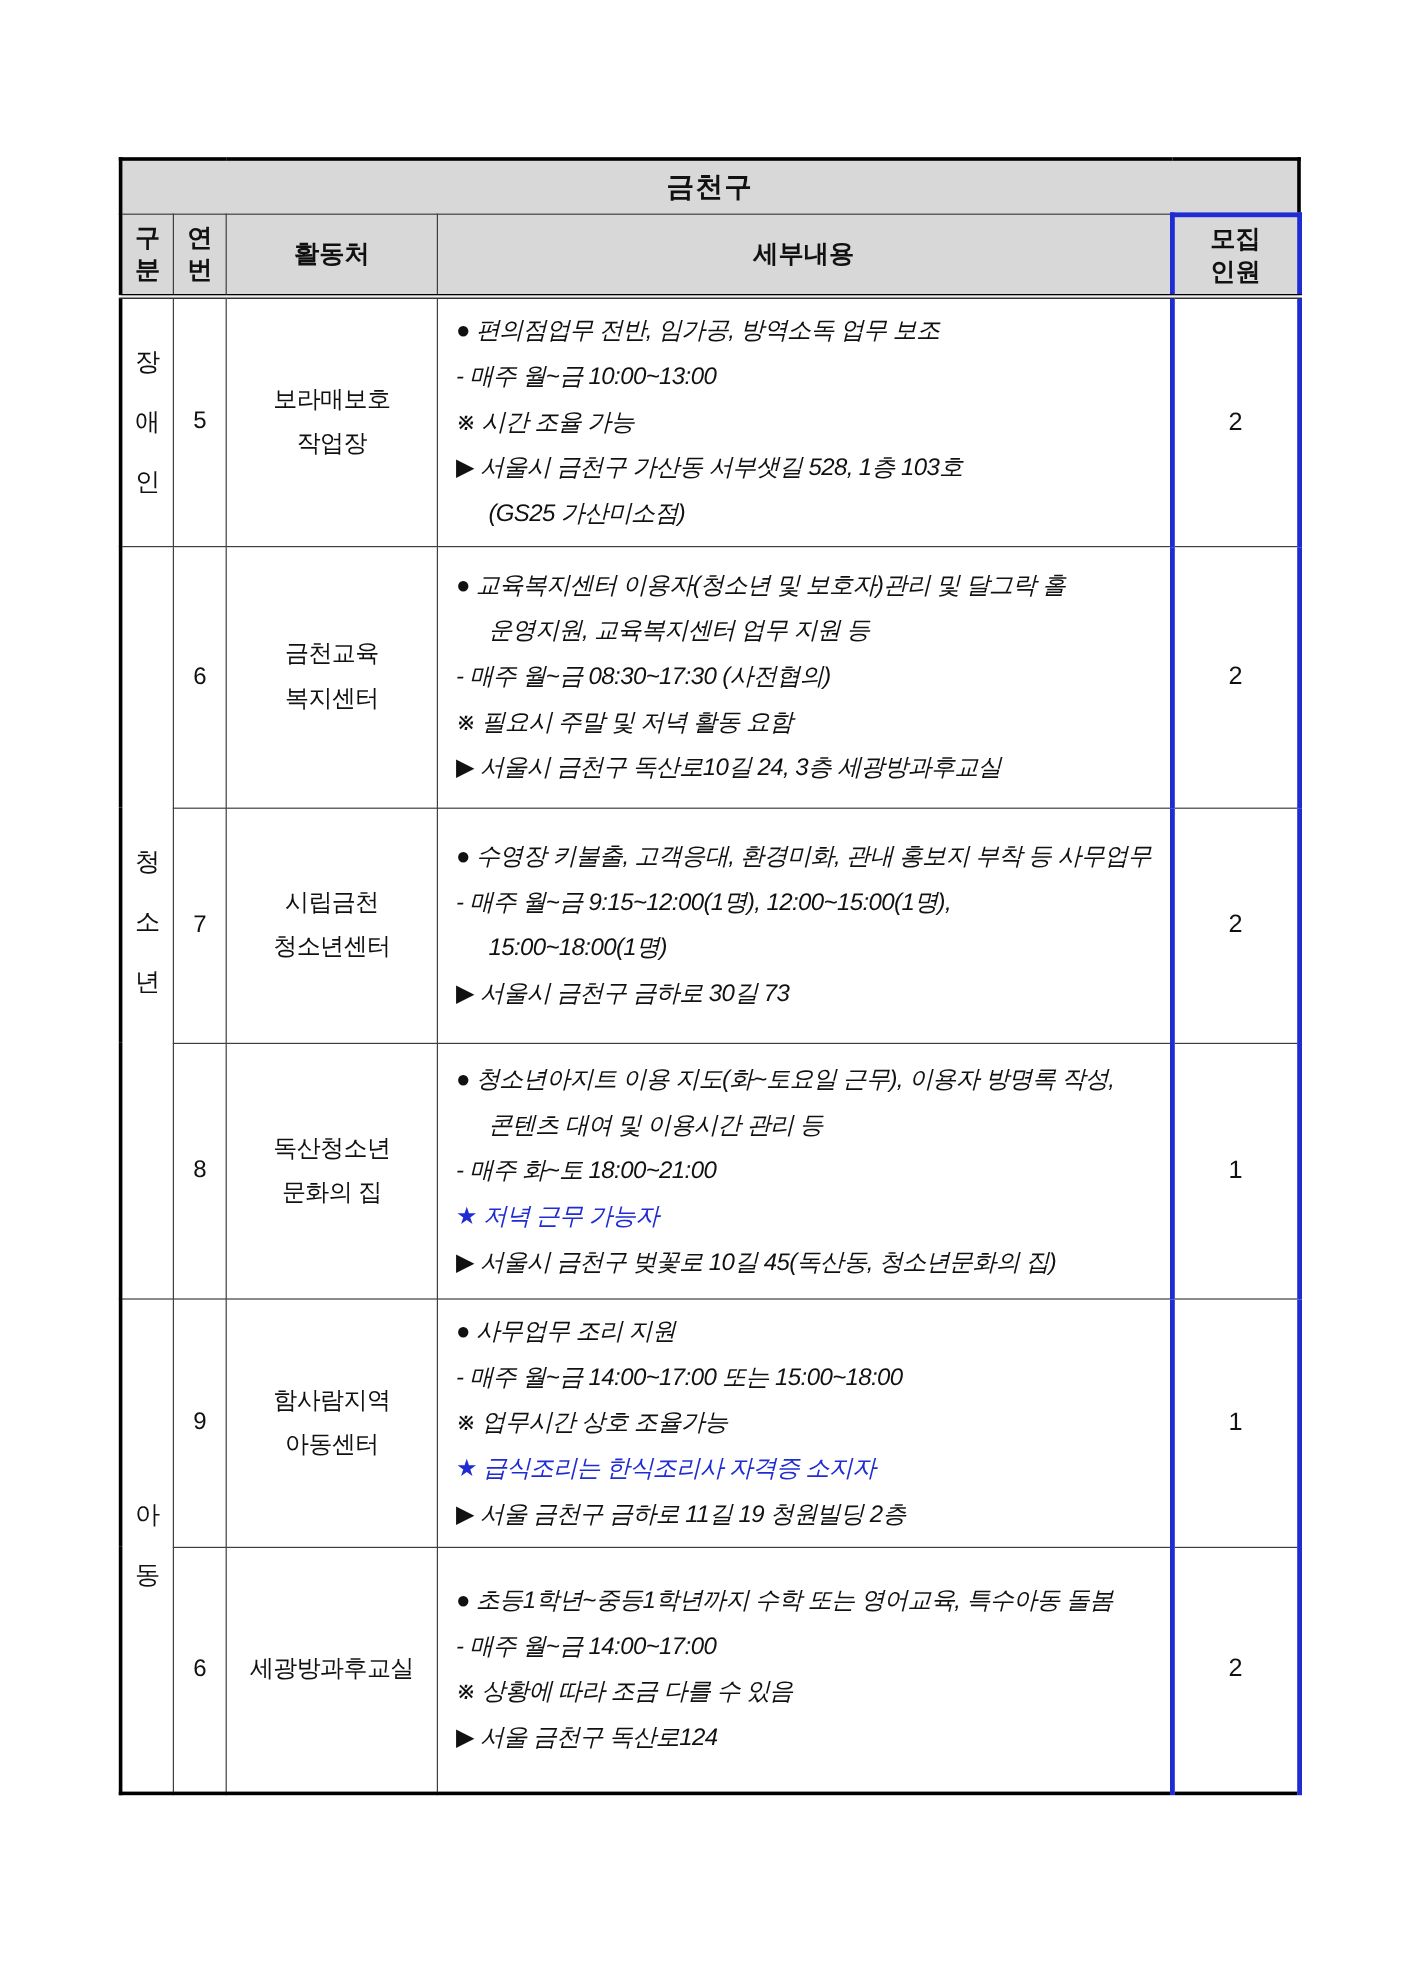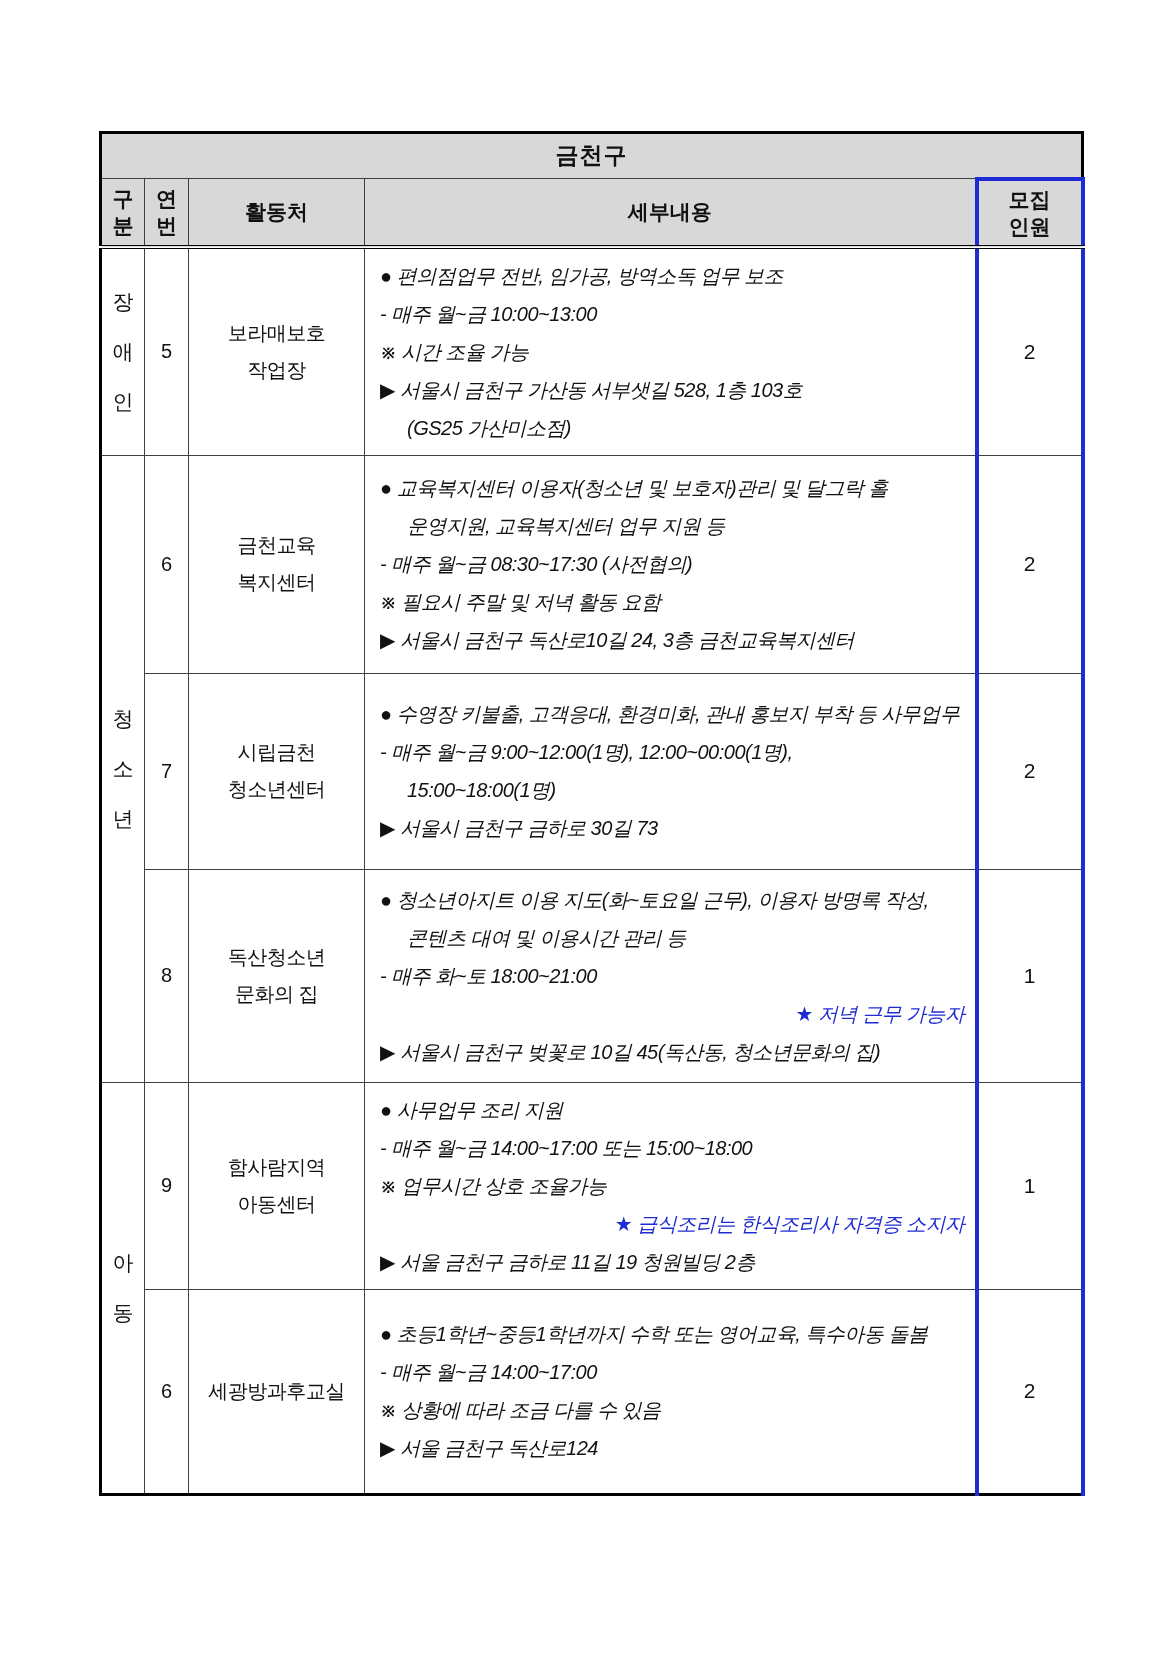--- a/index.html
+++ b/index.html
@@ -77,21 +77,21 @@
   }
   td.details { padding:8px 10px 8px 0;font-style:italic; }
   td.details .dl {
     font-size:20px;
     line-height:38px;
     letter-spacing:-0.5px;
     white-space:nowrap;
     padding-left:15px;
   }
   td.details .dl.indent { padding-left:42px; }
-  td.details .dl.blue { color:var(--accent,#1f2cd4);text-align:right; }
+  td.details .dl.blue { color:var(--accent,#1f2cd4); }
   td.recruit {
     text-align:center;
     font-size:21px;
     border-left:4px solid var(--accent,#1f2cd4);
     border-right:4px solid var(--accent,#1f2cd4);
   }
   tr.header-row th.recruit {
     border-top:4px solid var(--accent,#1f2cd4);
     border-left:4px solid var(--accent,#1f2cd4);
     border-right:4px solid var(--accent,#1f2cd4);
@@ -146,31 +146,31 @@
 소
 년</td>
           <td class="num">6</td>
           <td class="place">금천교육
 복지센터</td>
           <td class="details">
             <div class="dl">● 교육복지센터 이용자(청소년 및 보호자)관리 및 달그락 홀</div>
             <div class="dl indent">운영지원, 교육복지센터 업무 지원 등</div>
             <div class="dl">- 매주 월~금 08:30~17:30 (사전협의)</div>
             <div class="dl">※ 필요시 주말 및 저녁 활동 요함</div>
-            <div class="dl">▶ 서울시 금천구 독산로10길 24, 3층 금천교육복지센터</div>
+            <div class="dl">▶ 서울시 금천구 독산로10길 24, 3층 세광방과후교실</div>
           </td>
           <td class="recruit">2</td>
         </tr>
         <tr>
           <td class="num">7</td>
           <td class="place">시립금천
 청소년센터</td>
           <td class="details">
             <div class="dl">● 수영장 키불출, 고객응대, 환경미화, 관내 홍보지 부착 등 사무업무</div>
-            <div class="dl">- 매주 월~금 9:00~12:00(1명), 12:00~00:00(1명),</div>
+            <div class="dl">- 매주 월~금 9:15~12:00(1명), 12:00~15:00(1명),</div>
             <div class="dl indent">15:00~18:00(1명)</div>
             <div class="dl">▶ 서울시 금천구 금하로 30길 73</div>
           </td>
           <td class="recruit">2</td>
         </tr>
         <tr>
           <td class="num">8</td>
           <td class="place">독산청소년
 문화의 집</td>
           <td class="details">

